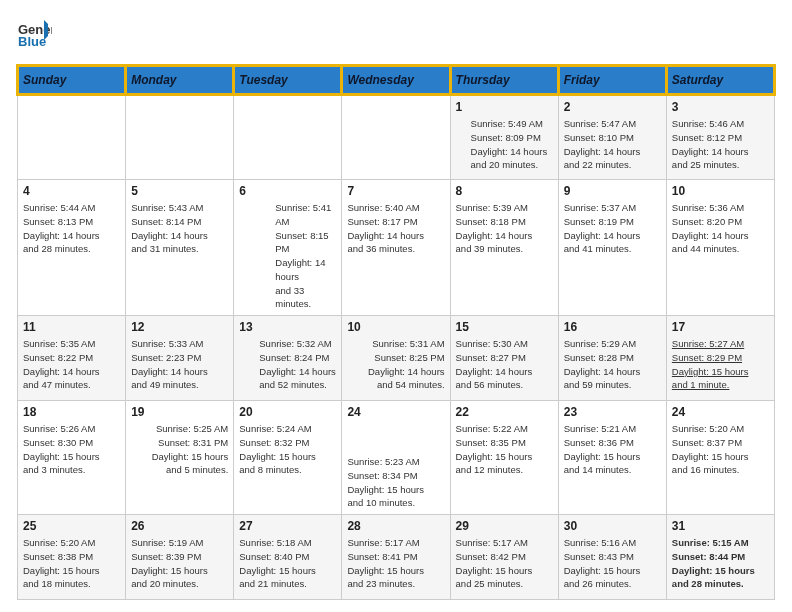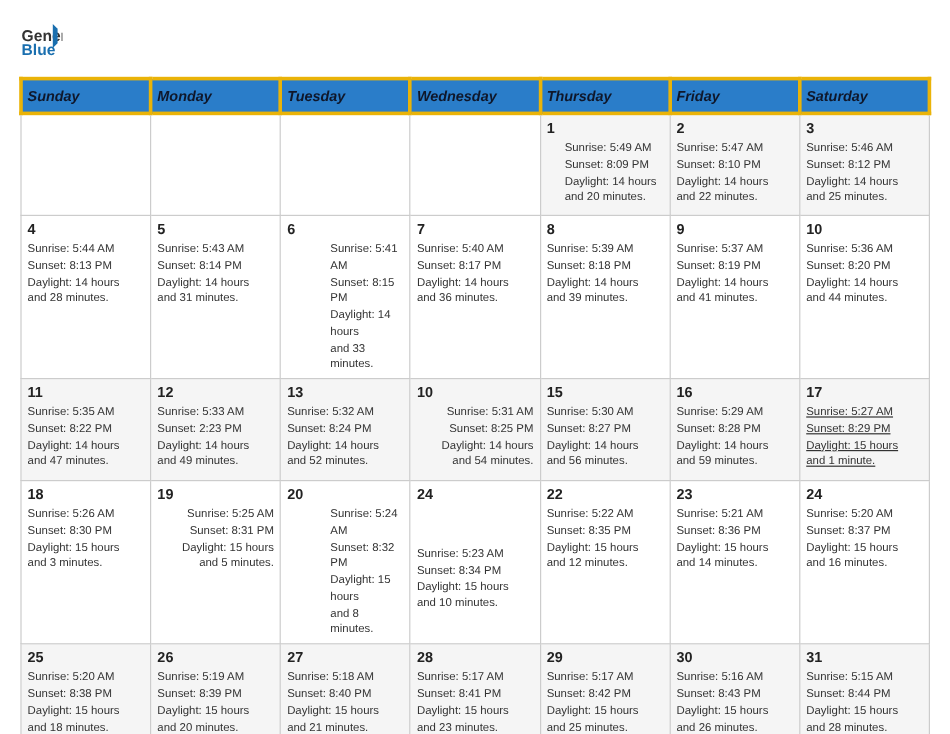--- a/index.html
+++ b/index.html
@@ -197,21 +197,21 @@
         </td>
         <td>
           <div class="day-number">12</div>
           <div class="day-info" style="white-space: pre-line;">Sunrise: 5:33 AM
 Sunset: 2:23 PM
 Daylight: 14 hours
 and 49 minutes.</div>
         </td>
         <td>
           <div class="day-number">13</div>
-          <div class="day-info" style="white-space: pre-line;">Sunrise: 5:32 AM
+          <div class="day-info" style="white-space: pre-line; margin-left: 20px;">Sunrise: 5:32 AM
 Sunset: 8:24 PM
 Daylight: 14 hours
 and 52 minutes.</div>
         </td>
         <td>
           <div class="day-number">10</div>
           <div class="day-info" style="white-space: pre-line; text-align: right;">Sunrise: 5:31 AM
 Sunset: 8:25 PM
 Daylight: 14 hours
 and 54 minutes.</div>
@@ -248,21 +248,21 @@
         </td>
         <td>
           <div class="day-number">19</div>
           <div class="day-info" style="white-space: pre-line; text-align: right;">Sunrise: 5:25 AM
 Sunset: 8:31 PM
 Daylight: 15 hours
 and 5 minutes.</div>
         </td>
         <td>
           <div class="day-number">20</div>
-          <div class="day-info" style="white-space: pre-line; margin-left: 36px;">Sunrise: 5:24 AM
+          <div class="day-info" style="white-space: pre-line;">Sunrise: 5:24 AM
 Sunset: 8:32 PM
 Daylight: 15 hours
 and 8 minutes.</div>
         </td>
         <td>
           <div class="day-number">24</div>
           <div class="day-info" style="white-space: pre-line; margin-top: 36px;">Sunrise: 5:23 AM
 Sunset: 8:34 PM
 Daylight: 15 hours
 and 10 minutes.</div>
@@ -327,20 +327,20 @@
         </td>
         <td>
           <div class="day-number">30</div>
           <div class="day-info" style="white-space: pre-line;">Sunrise: 5:16 AM
 Sunset: 8:43 PM
 Daylight: 15 hours
 and 26 minutes.</div>
         </td>
         <td>
           <div class="day-number">31</div>
-          <div class="day-info" style="white-space: pre-line;">Sunrise: 5:15 AM
+          <div class="day-info" style="white-space: pre-line; font-weight: bold;">Sunrise: 5:15 AM
 Sunset: 8:44 PM
 Daylight: 15 hours
 and 28 minutes.</div>
         </td>
       </tr>
     </tbody>
 </table>
 
 </body></html>

